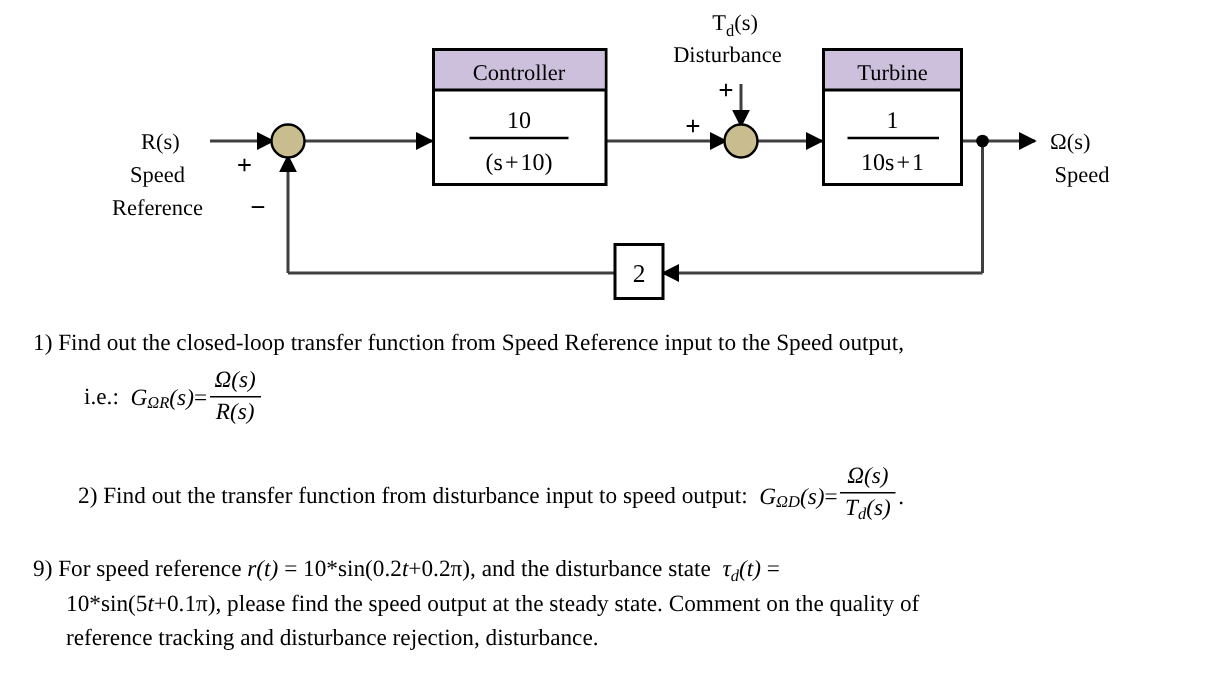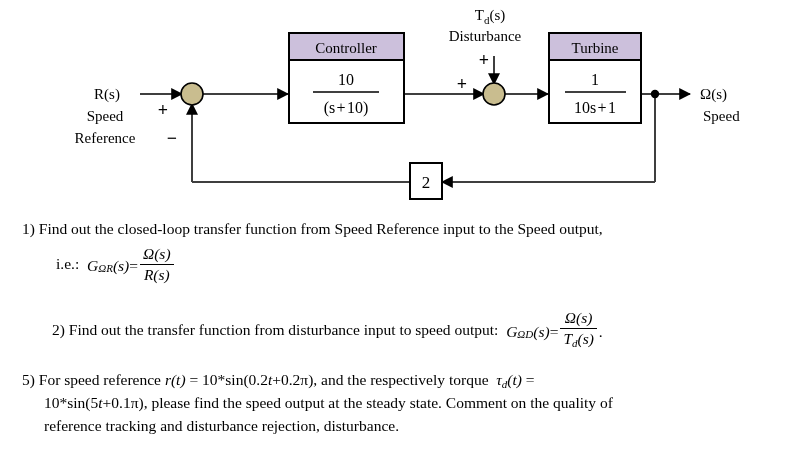--- a/index.html
+++ b/index.html
@@ -228,21 +228,21 @@
 
     <div class="q q1b">
       <span>i.e.:</span>&nbsp;&nbsp;<span class="it mid">G</span><span class="sub-i">ΩR</span><span class="it mid">(s)</span><span class="mid">=</span><span class="frac"><span class="num it">Ω(s)</span><span class="den it">R(s)</span></span>
     </div>
 
     <div class="q q2">
       <span>2) Find out the transfer function from disturbance input to speed output:</span>&nbsp;&nbsp;<span class="it mid">G</span><span class="sub-i">ΩD</span><span class="it mid">(s)</span><span class="mid">=</span><span class="frac"><span class="num it">Ω(s)</span><span class="den"><span class="it">T</span><span class="sub-i">d</span><span class="it">(s)</span></span></span><span class="mid">.</span>
     </div>
 
     <div class="q q3">
-      <span>5) For speed reference</span>&nbsp;<span class="it">r(t)</span>&nbsp;<span>= 10*sin(0.2</span><span class="it">t</span><span>+0.2π), and the respectively torque</span>&nbsp;&nbsp;<span class="it">τ</span><span class="sub-i">d</span><span class="it">(t)</span>&nbsp;<span>=</span>
+      <span>9) For speed reference</span>&nbsp;<span class="it">r(t)</span>&nbsp;<span>= 10*sin(0.2</span><span class="it">t</span><span>+0.2π), and the disturbance state</span>&nbsp;&nbsp;<span class="it">τ</span><span class="sub-i">d</span><span class="it">(t)</span>&nbsp;<span>=</span>
     </div>
 
     <div class="q q3b">
       <span>10*sin(5</span><span class="it">t</span><span>+0.1π), please find the speed output at the steady state. Comment on the quality of</span>
     </div>
 
     <div class="q q3c">reference tracking and disturbance rejection, disturbance.</div>
 
   </div>
 </div>

